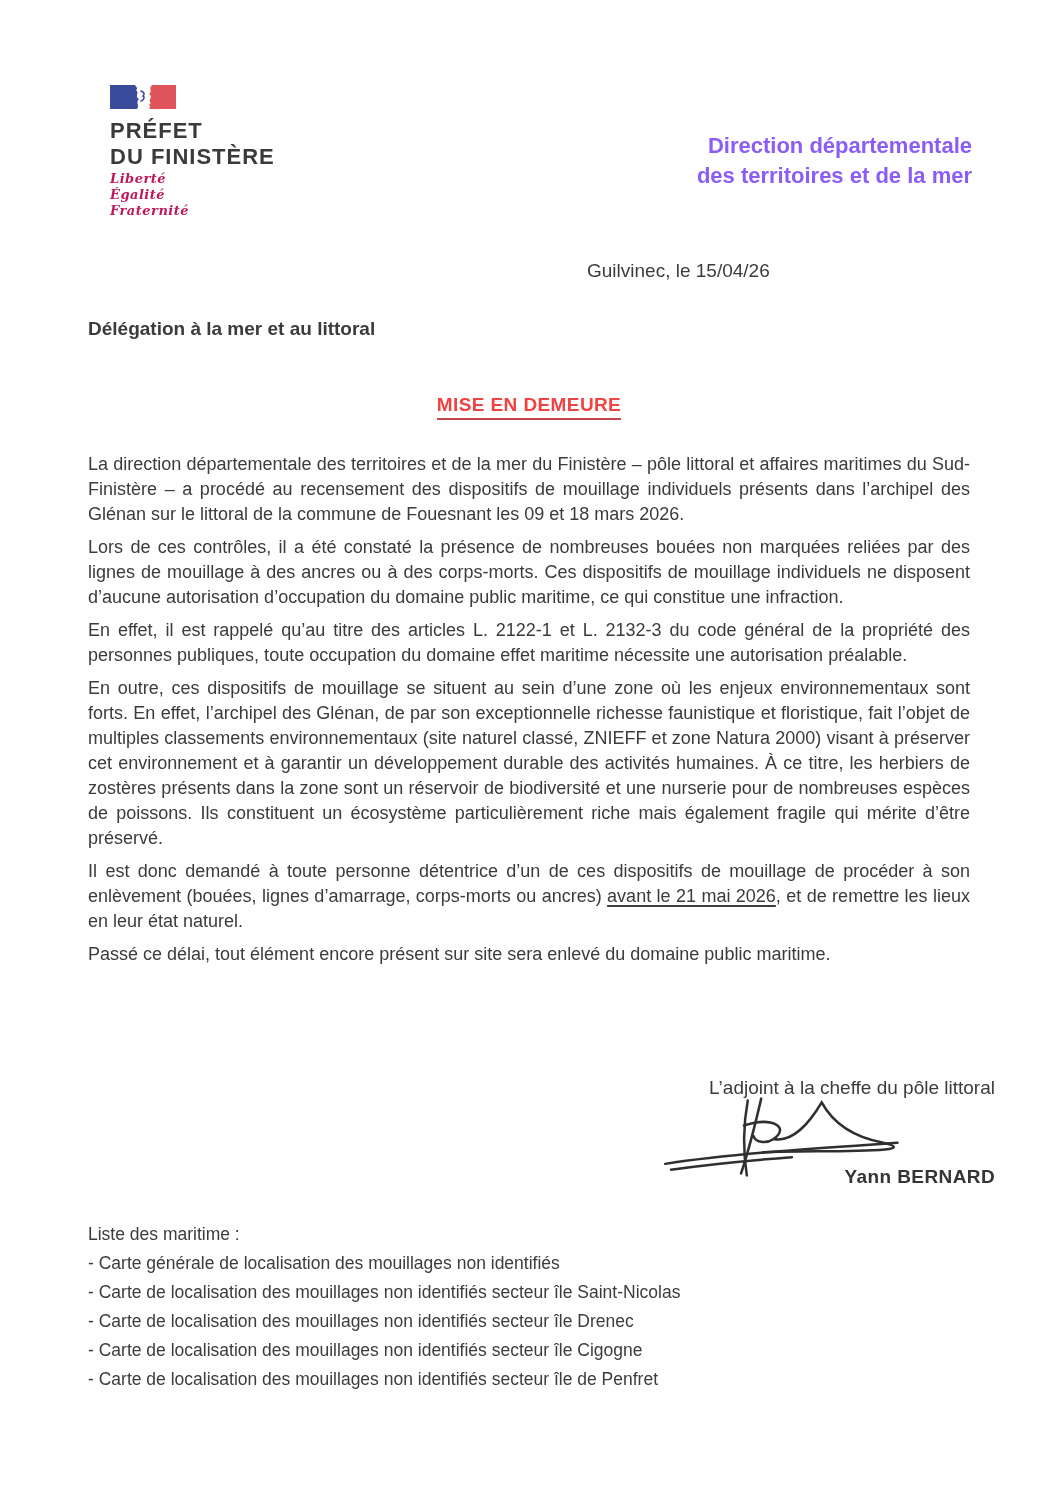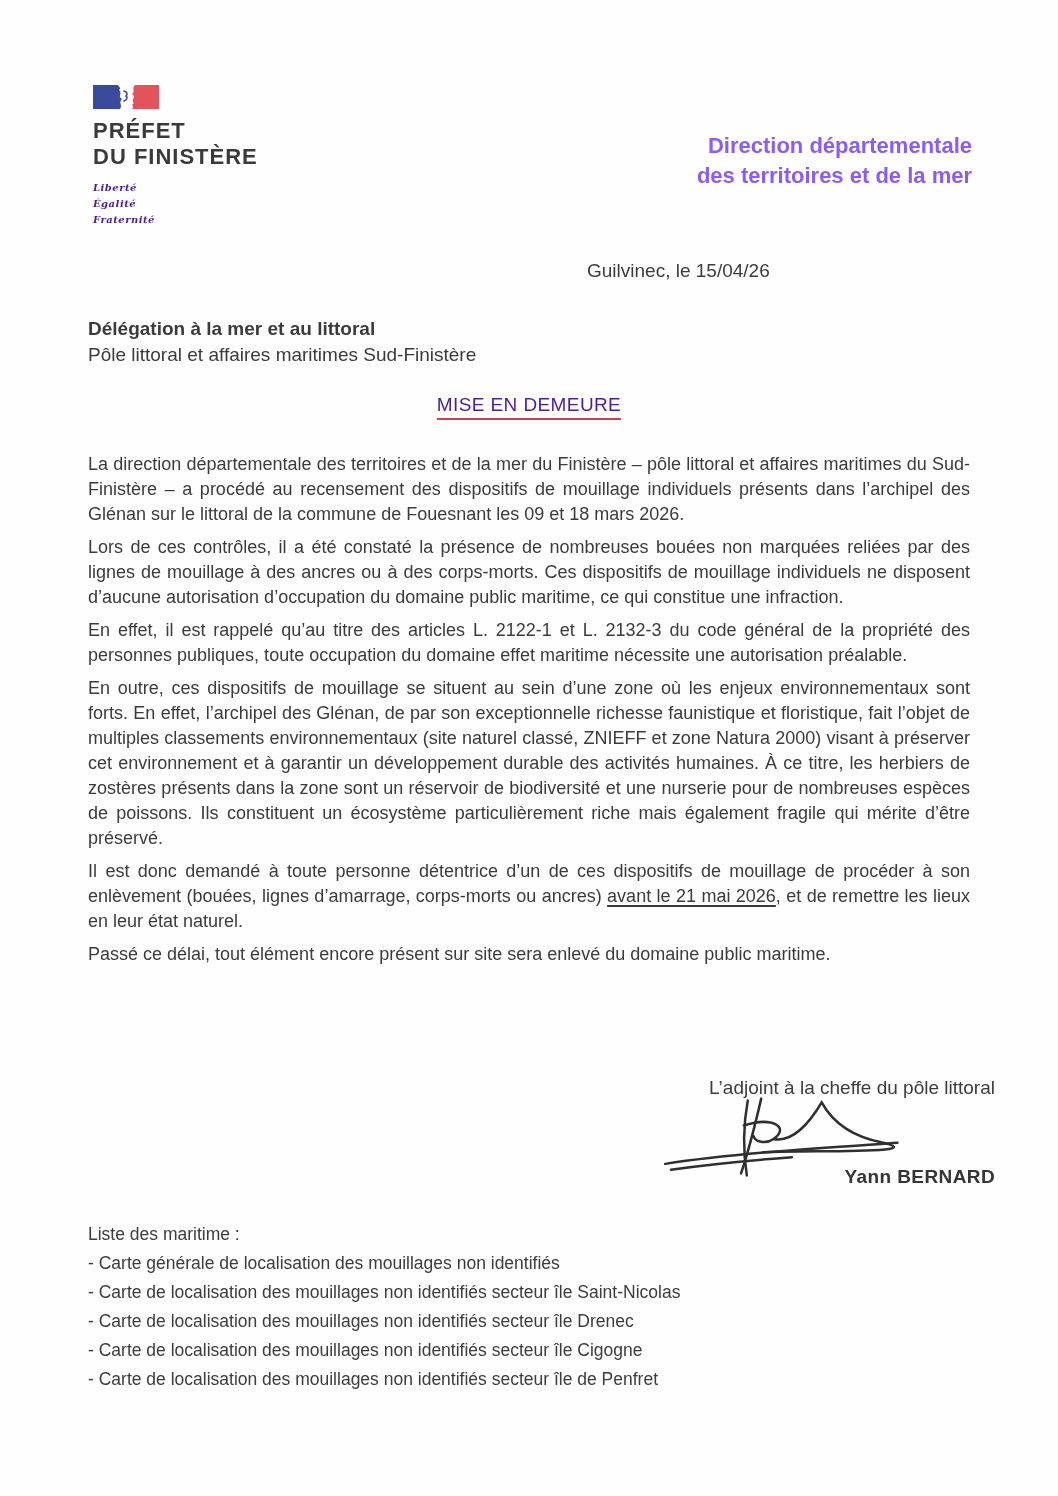--- a/index.html
+++ b/index.html
@@ -6,47 +6,47 @@
   .page{
     position:relative;
     width:1058px;height:1496px;
     margin:0 auto;
     background:#fefefe;
     font-family:"Liberation Sans", sans-serif;
     color:#3b3b3b;
     overflow:hidden;
   }
   
-  .logo-block{position:absolute;left:93px;top:84px;}
+  .logo-block{position:absolute;left:110px;top:84px;}
   .flag{display:block;width:68px;height:28px;}
   .prefect-name{
     margin-top:6px;
     font-weight:bold;color:#3a3a3a;
     font-size:22px;line-height:26px;letter-spacing:1px;
   }
   .motto{
-    margin-top:10px;
+    margin-top:1px;
     font-family:"DejaVu Serif", serif;
     font-style:italic;font-weight:bold;
-    font-size:10px;line-height:16px;color:#4c1d95;letter-spacing:.5px;
+    font-size:13px;line-height:16px;color:#be185d;letter-spacing:.5px;
   }
   .direction{
     position:absolute;top:131px;right:86px;
     text-align:right;
     font-weight:bold;font-size:22px;line-height:30px;color:#8b5cf6;
   }
   
   .dateline{position:absolute;left:587px;top:260px;font-size:19px;color:#3c3c3c;}
   .sender{position:absolute;left:88px;top:316px;font-size:19px;line-height:26px;}
   .sender .bold{font-weight:bold;}
   
   .title-wrap{position:absolute;left:0;top:394px;width:1058px;text-align:center;}
   .title{
     display:inline-block;
-    color:#4c1d95;font-weight:normal;font-size:19px;letter-spacing:.4px;
+    color:#ef4444;font-weight:bold;font-size:19px;letter-spacing:.4px;
     border-bottom:2px solid #c4454f;padding-bottom:2px;
   }
   
   .body{
     position:absolute;left:88px;top:452px;width:882px;
     font-size:18px;line-height:25px;text-align:justify;color:#3b3b3b;
   }
   .body p{margin:0 0 8px 0;}
   .bold{font-weight:normal;}
   .u{text-decoration:underline;text-decoration-thickness:2px;text-underline-offset:3px;}
@@ -89,21 +89,20 @@
 
   <div class="direction">
     <div>Direction départementale</div>
     <div>des territoires et de la mer</div>
   </div>
 
   <div class="dateline">Guilvinec, le 15/04/26</div>
 
   <div class="sender">
     <div class="bold">Délégation à la mer et au littoral</div>
-    <div>Pôle littoral et affaires maritimes Sud-Finistère</div>
   </div>
 
   <div class="title-wrap">
     <span class="title">MISE EN DEMEURE</span>
   </div>
 
   <div class="body">
     <p>La direction départementale des territoires et de la mer du Finistère – pôle littoral et affaires maritimes du Sud-Finistère – a procédé au recensement des dispositifs de mouillage individuels présents dans l’archipel des Glénan sur le littoral de la commune de Fouesnant les 09 et 18 mars 2026.</p>
     <p>Lors de ces contrôles, il a été constaté la présence de nombreuses bouées non marquées reliées par des lignes de mouillage à des ancres ou à des corps-morts. Ces dispositifs de mouillage individuels ne disposent d’aucune autorisation d’occupation du domaine public maritime, ce qui constitue une infraction.</p>
     <p><span>En effet, il est rappelé qu’au titre des articles </span><span class="bold">L. 2122-1</span><span> et </span><span class="bold">L. 2132-3</span><span> du code général de la propriété des personnes publiques, toute occupation du domaine effet maritime nécessite une autorisation préalable.</span></p>

